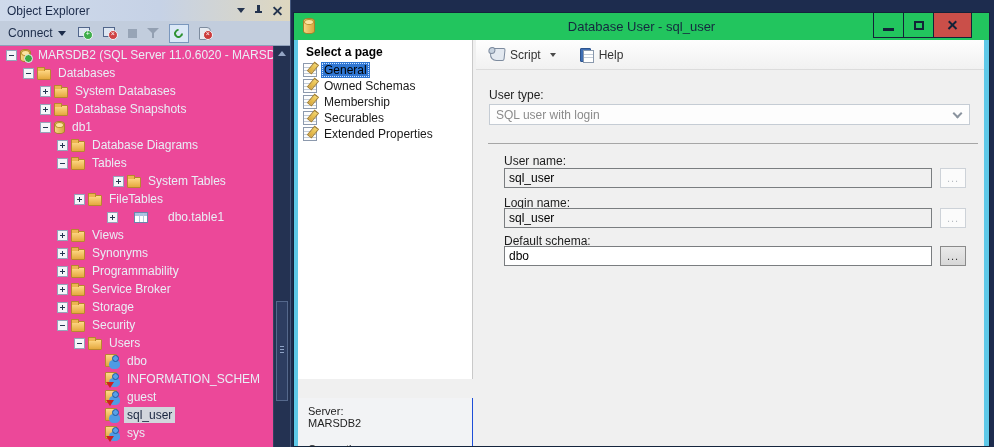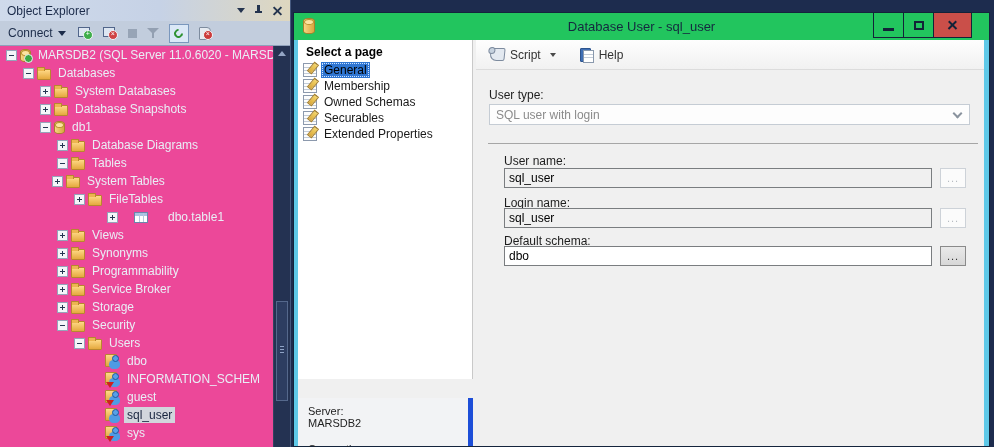--- a/index.html
+++ b/index.html
@@ -135,21 +135,21 @@
       background-image:linear-gradient(transparent 3px,#c3ccd8 3px 4px,transparent 4px 6px,#c3ccd8 6px 7px,transparent 7px 9px,#c3ccd8 9px 10px,transparent 10px); }
   .page-ico::after{ content:''; position:absolute; right:0; top:-2px; width:4px; height:10px;
       background:linear-gradient(#f5d76a,#d9a83c); border:1px solid #a8802c; transform:rotate(40deg); }
   .page-label{ padding:1px 3px; }
   .page-row.selected .page-label{ background:#2f76d2; color:#000000; outline:1px dotted #cfe3ff; outline-offset:-2px; }
 
   .conn-header{ position:absolute; left:0; top:339px; width:175px; height:19px;
       background:linear-gradient(#eaf2fa,#cde0f0); border-top:1px solid #b9c9da; border-bottom:1px solid #c4d4e4;
       border-right:1px solid #c9c9c9; font-size:12px; font-weight:bold; color:#10202f; padding:2px 8px; }
   .conn-info{ position:absolute; left:0; top:358px; width:175px; bottom:0;
-      background:#f2f3f5; border-right:5px solid #1d4ed8; padding:7px 10px; font-size:11px; color:#222; }
+      background:#f2f3f5; border-right:1px solid #1d4ed8; padding:7px 10px; font-size:11px; color:#222; }
   .conn-info .lbl{ color:#222; }
   .conn-info .val{ margin-bottom:14px; }
 
   
   .content{ position:absolute; left:178px; top:0; right:0; bottom:0; }
   .dlg-toolbar{ height:30px; background:linear-gradient(#fefefe,#f1f1f1); border-bottom:1px solid #dcdcdc;
       display:flex; align-items:center; padding-left:10px; font-size:12px; color:#333; }
   .tbar-btn{ display:flex; align-items:center; gap:5px; padding:3px 4px; }
   .script-icon{ position:relative; width:15px; height:13px; background:#e3e9f0;
       border:1px solid #7d8b9e; border-radius:2px 2px 2px 7px; transform:skewX(-6deg); }
@@ -243,21 +243,21 @@
         <div class="tree-row" style="padding-left: 57px;">
       <span class="expander plus"></span>
       <span class="tree-ico folder-icon"></span>
       <span class="tree-label">Database Diagrams</span>
     </div>
         <div class="tree-row" style="padding-left: 57px;">
       <span class="expander minus"></span>
       <span class="tree-ico folder-icon"></span>
       <span class="tree-label">Tables</span>
     </div>
-        <div class="tree-row" style="padding-left: 52px; text-align: center;">
+        <div class="tree-row" style="padding-left: 113px; text-align: center;">
       <span class="expander plus"></span>
       <span class="tree-ico folder-icon"></span>
       <span class="tree-label">System Tables</span>
     </div>
         <div class="tree-row" style="padding-left: 74px;">
       <span class="expander plus"></span>
       <span class="tree-ico folder-icon"></span>
       <span class="tree-label">FileTables</span>
     </div>
         <div class="tree-row" style="padding-left: 107px; gap: 13px;">
@@ -360,25 +360,25 @@
 
       <div class="pane-top">
         <div class="pane-header">Select a page</div>
         <div id="page-list">
             <div class="page-row selected">
           <span class="page-ico"></span>
           <span class="page-label">General</span>
         </div>
             <div class="page-row">
           <span class="page-ico"></span>
-          <span class="page-label">Membership</span>
+          <span class="page-label">Owned Schemas</span>
         </div>
             <div class="page-row">
           <span class="page-ico"></span>
-          <span class="page-label">Owned Schemas</span>
+          <span class="page-label">Membership</span>
         </div>
             <div class="page-row">
           <span class="page-ico"></span>
           <span class="page-label">Securables</span>
         </div>
             <div class="page-row">
           <span class="page-ico"></span>
           <span class="page-label">Extended Properties</span>
         </div>
           </div>

